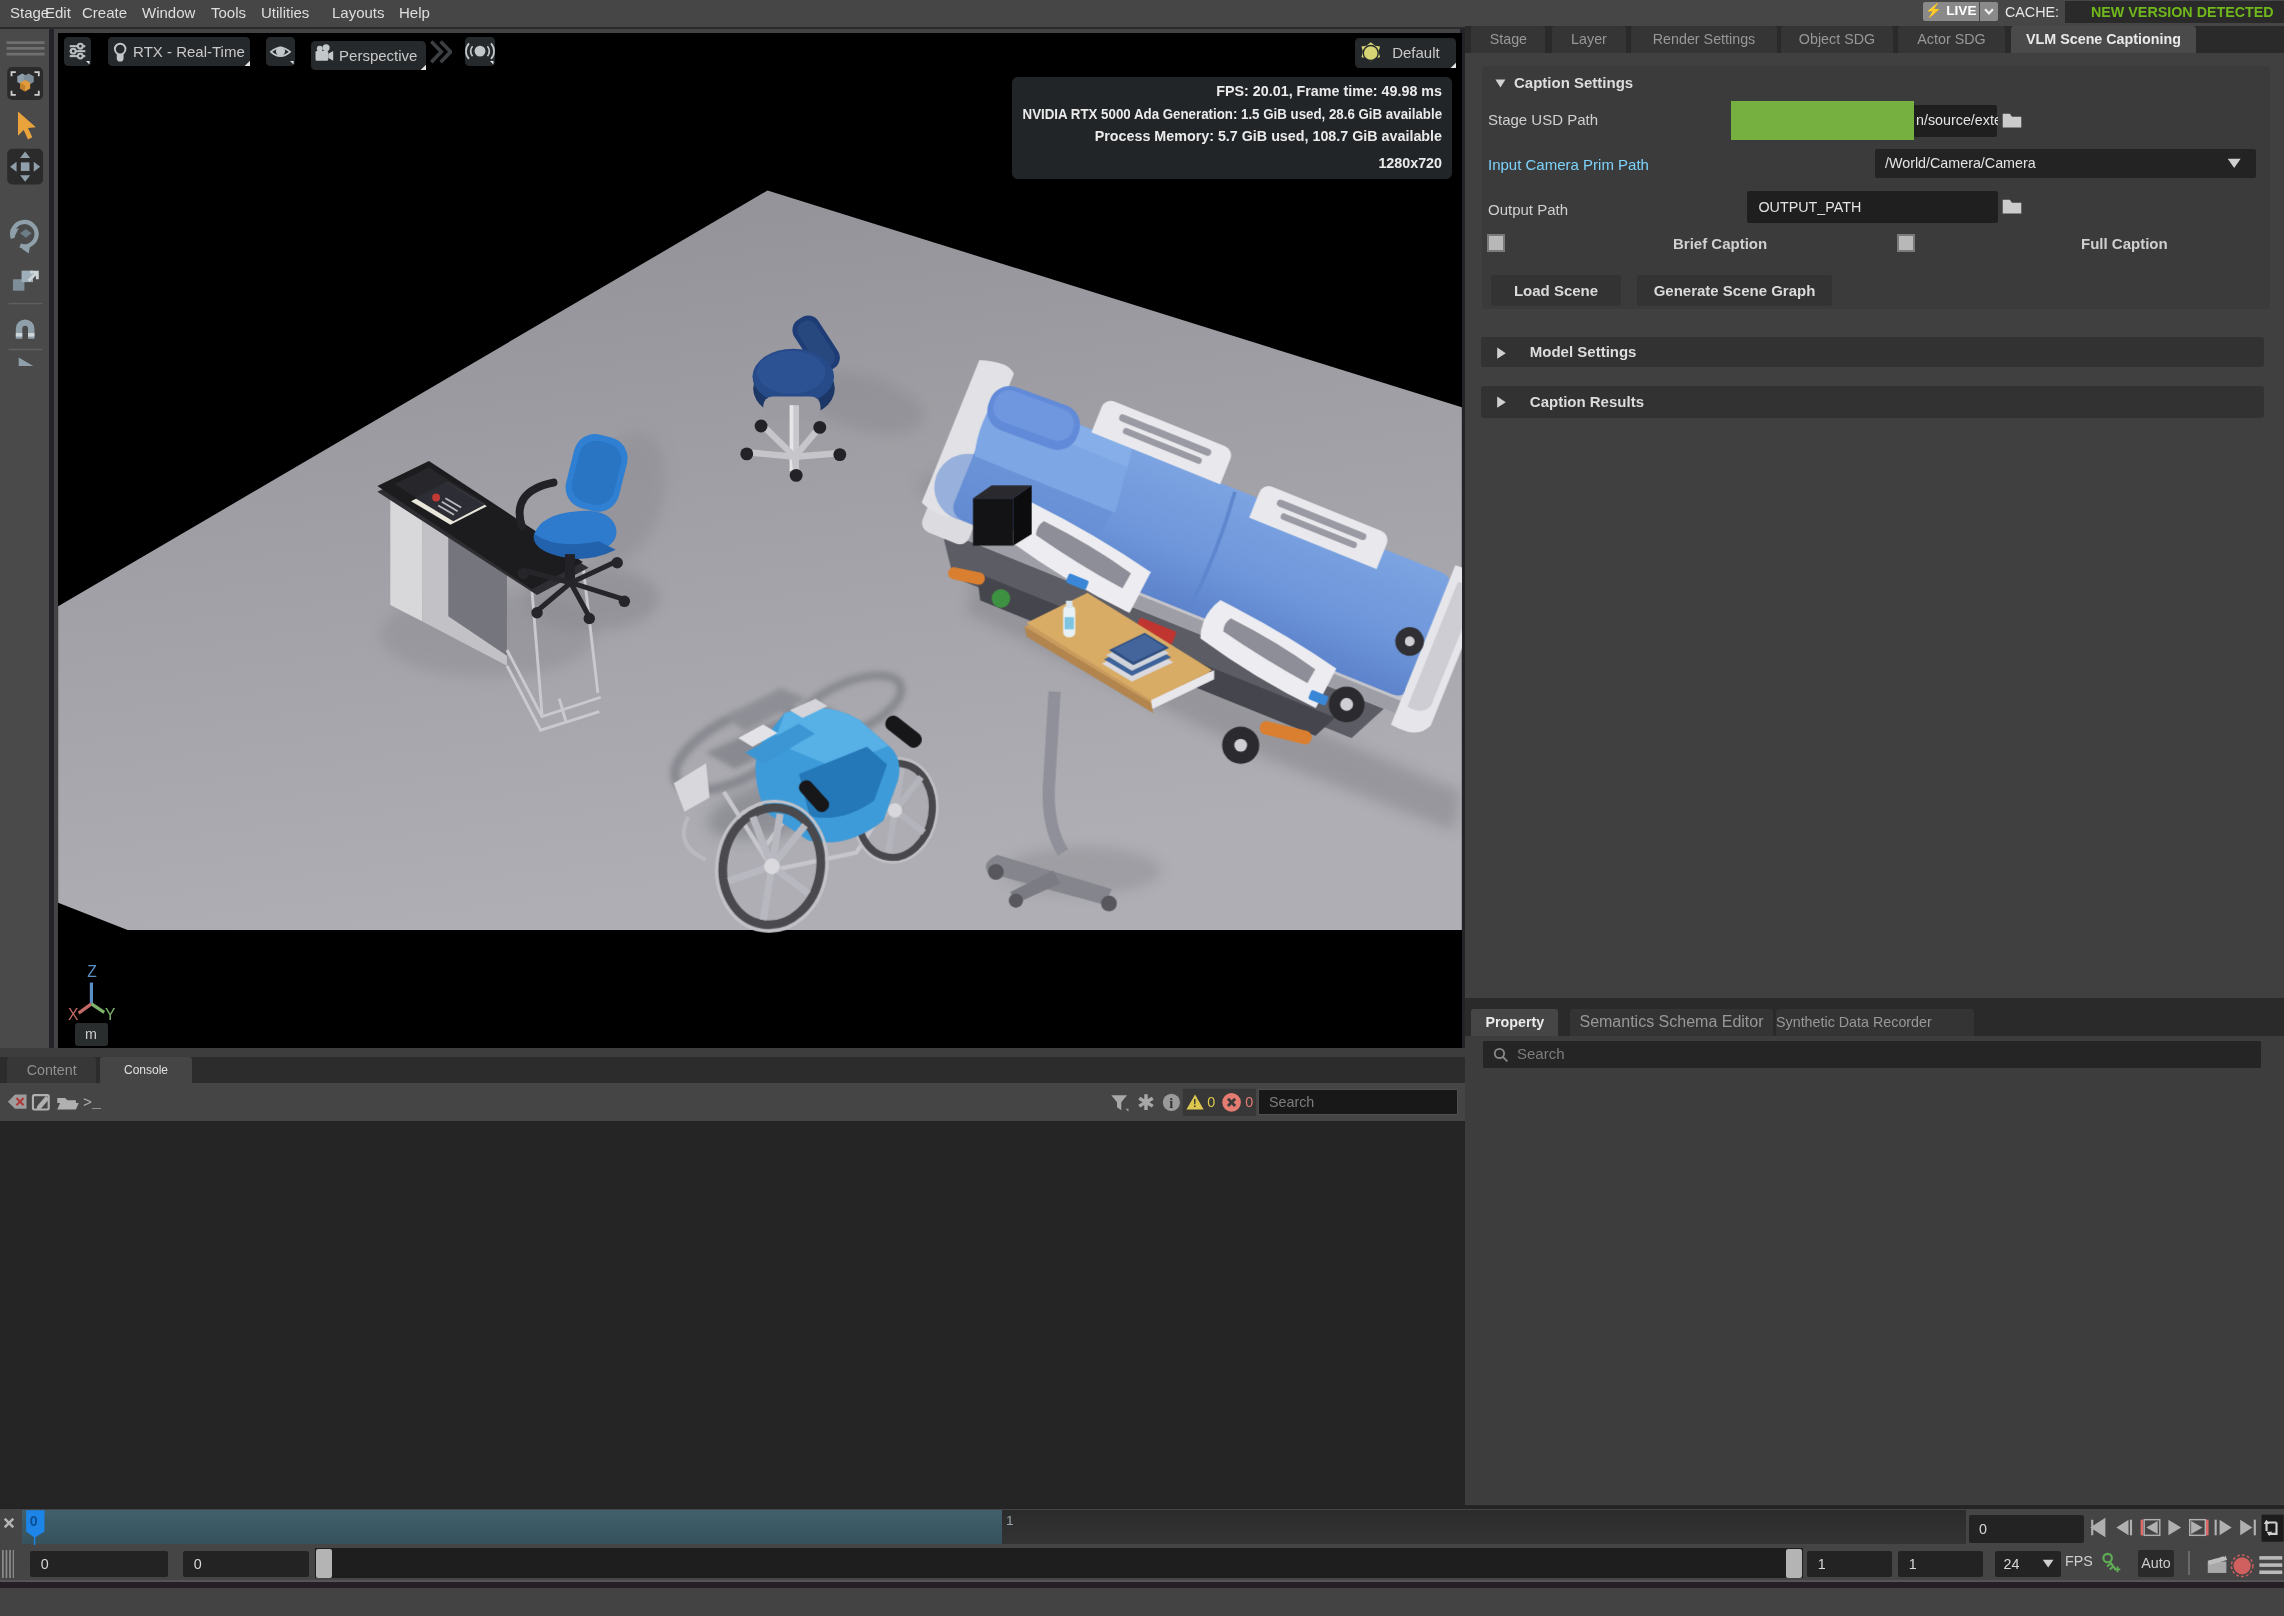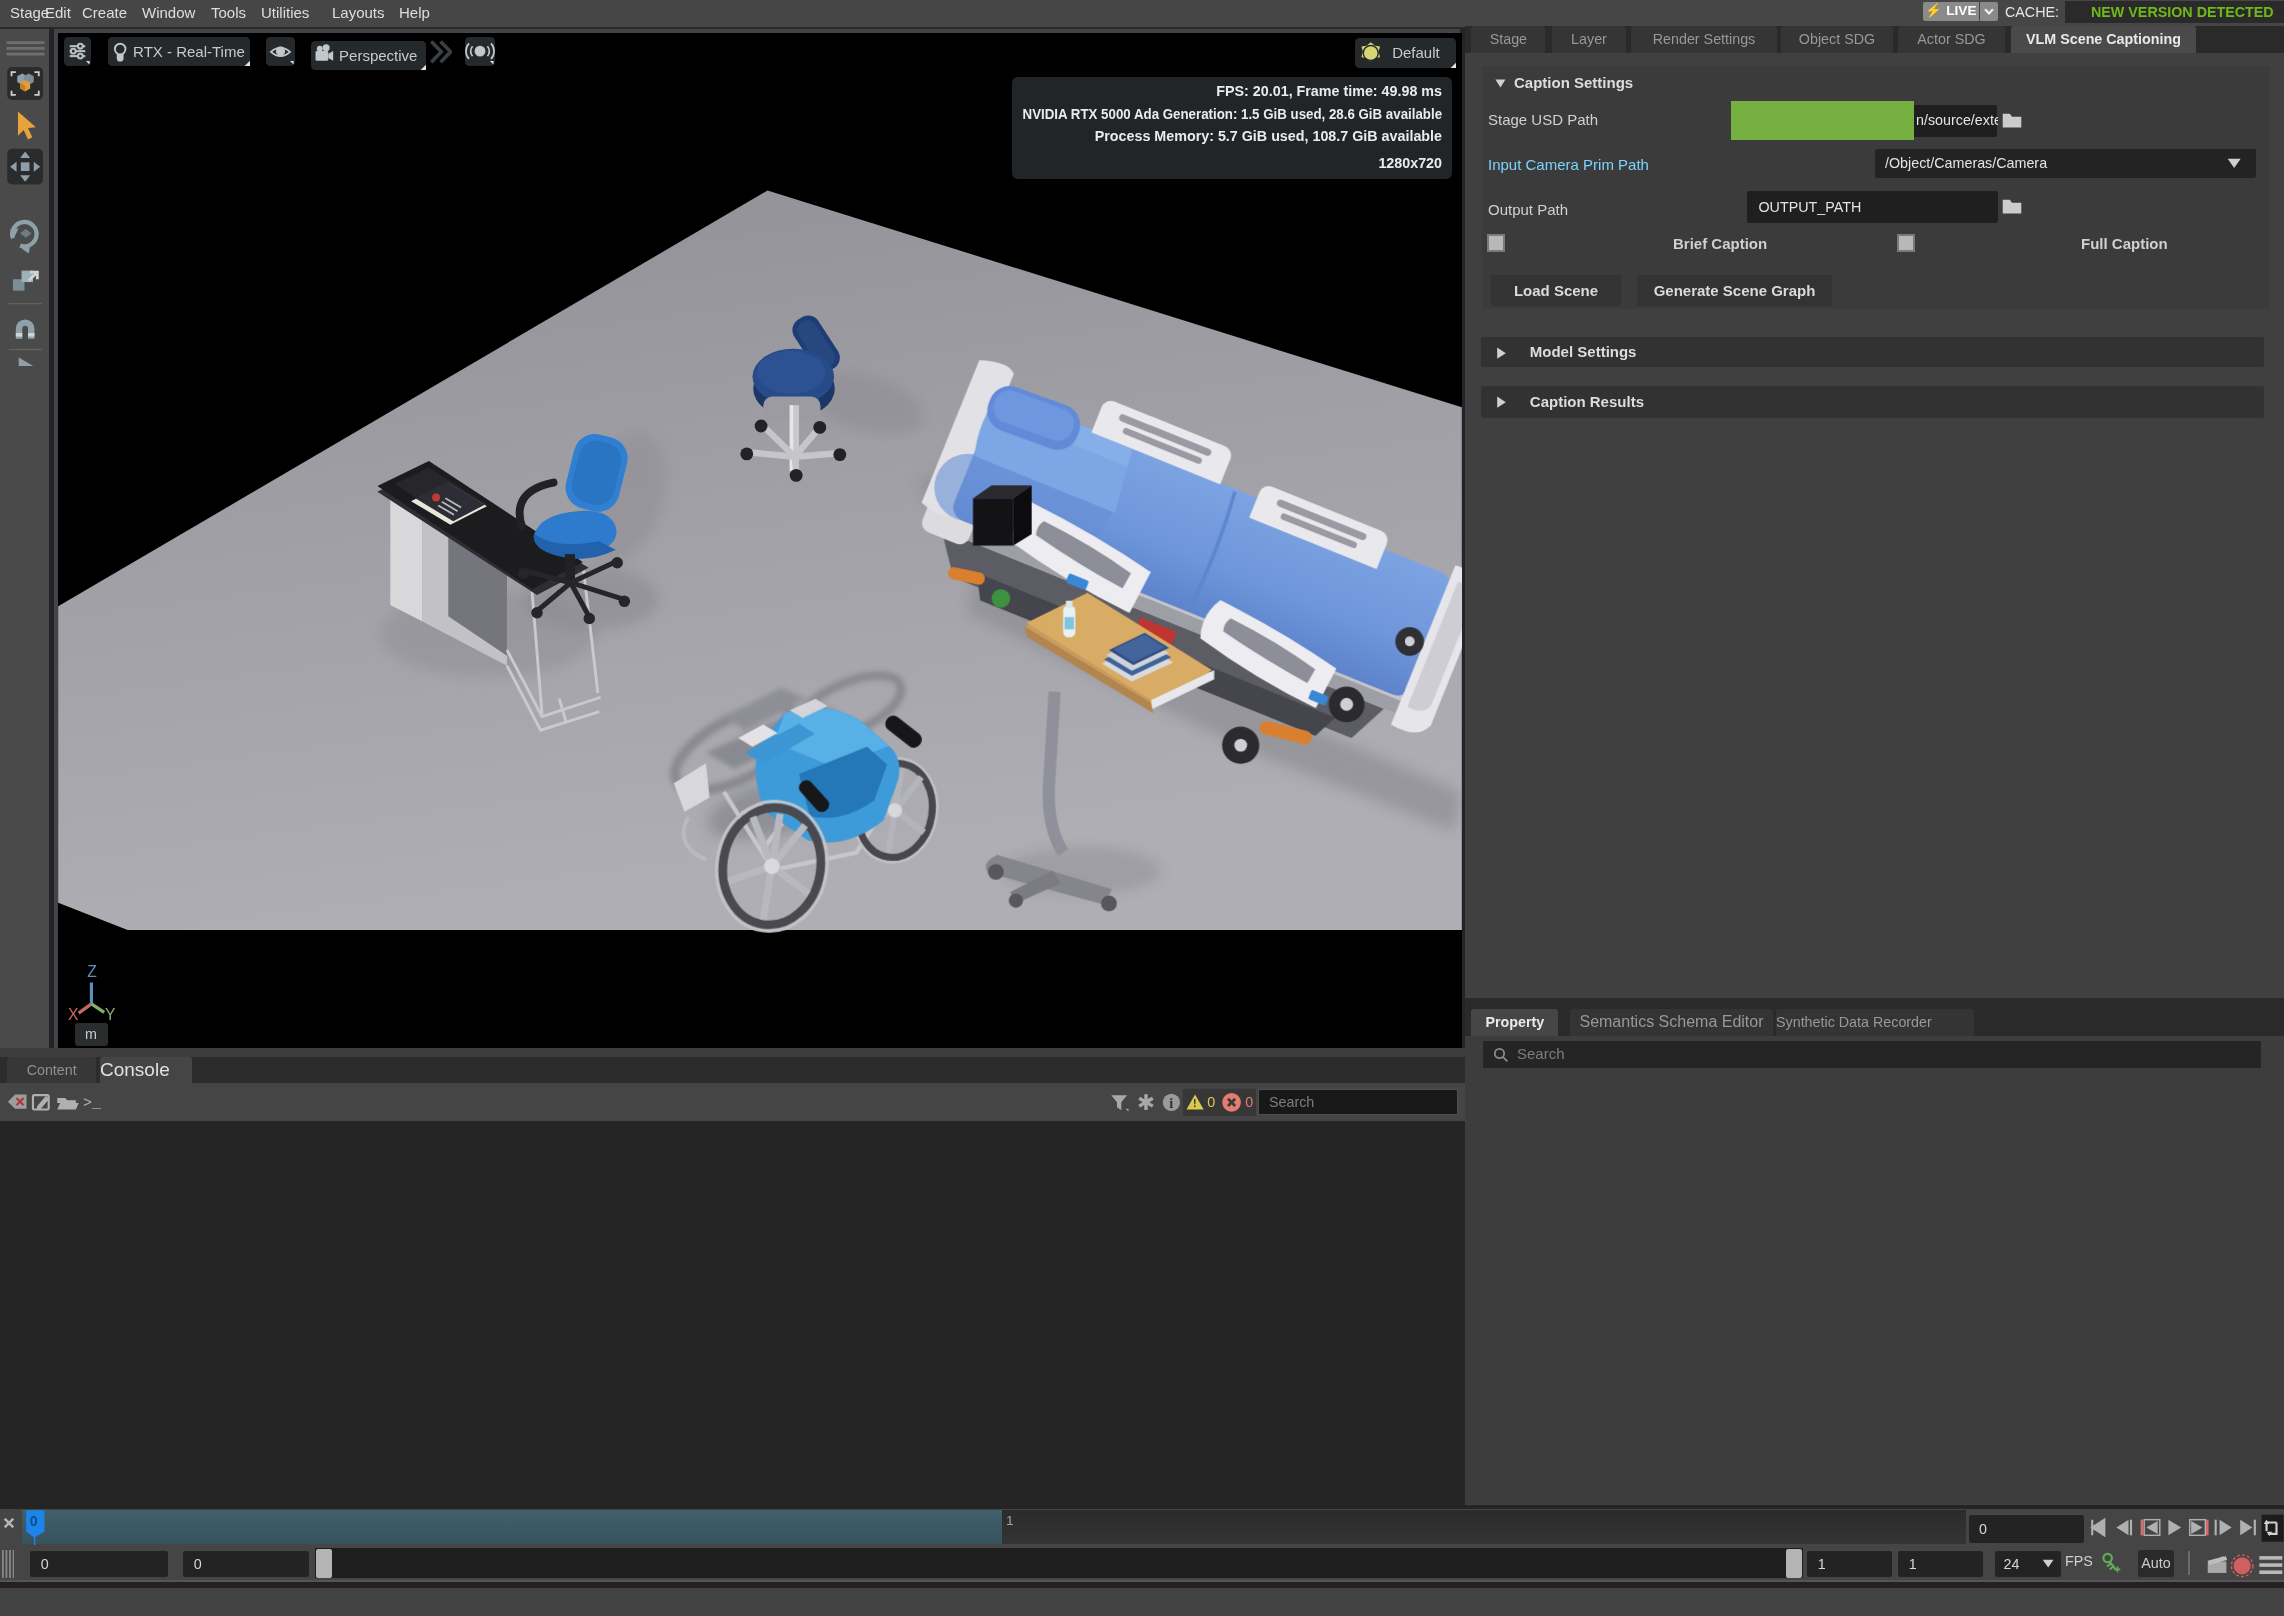--- a/index.html
+++ b/index.html
@@ -453,21 +453,21 @@
     <text x="41" y="18" fill="#5b8fc4" font-size="22" font-family="Liberation Sans">Z</text>
     <text x="14" y="79" fill="#c46a66" font-size="22" font-family="Liberation Sans">X</text>
     <text x="66" y="78" fill="#7fb36c" font-size="22" font-family="Liberation Sans">Y</text>
   </svg>
   <div class="abs" style="left:16.5px;top:990px;width:33px;height:23px;background:#2a2d2e;border-radius:2.9px;color:#cccccc;font-size:14.3px;line-height:23px;text-align:center;">m</div>
 </div>
 
 <div class="abs" style="left:0;top:1048px;width:1465px;height:461px;background:#3d3d3d;"></div>
 <div class="abs" style="left:0;top:1057px;width:1465px;height:26px;background:#2c2c2c;"></div>
 <div class="abs" style="left:7.2px;top:1057px;width:89px;height:26px;background:#373737;color:#909090;font-size:14.3px;line-height:26px;text-align:center;border-radius:2.9px 2.9px 0 0;">Content</div>
-<div class="abs" style="left:100px;top:1057px;width:92px;height:26px;background:#454545;color:#e0e0e0;font-size:19px;line-height:26px;border-radius:2.9px 2.9px 0 0;">Console</div>
+<div class="abs" style="left:100px;top:1057px;width:92px;height:26px;background:#454545;color:#e0e0e0;font-size:12px;line-height:26px;text-align:center;border-radius:2.9px 2.9px 0 0;">Console</div>
 <div class="abs" style="left:0;top:1083px;width:1465px;height:38px;background:#454545;" id="console-toolbar">
   <svg width="1465" height="38" viewBox="0 0 2046 53">
 
     <path d="M11 26 l10 -10 h16 v20 h-16 z" fill="#9d9d9d"></path>
     <g stroke="#b03a3a" stroke-width="3">
         <line x1="23" y1="21" x2="33" y2="31"></line>
         <line x1="33" y1="21" x2="23" y2="31"></line>
       </g>
 
     <g fill="none" stroke="#b0b0b0" stroke-width="3">
@@ -518,21 +518,21 @@
 
   <div class="abs" style="left:23px;top:82px;font-size:15px;color:#d0d0d0;">Stage USD Path</div>
   <div class="abs" style="left:266px;top:76px;width:266px;height:31.5px;background:#1f1f1f;border-radius:2.1px;"></div>
   <div class="abs" style="left:266px;top:72px;width:183px;height:39px;background:#76b041;"></div>
   <div class="abs" style="left:451px;top:76px;width:82px;height:31.5px;overflow:hidden;color:#e4e4e4;font-size:14.3px;line-height:31.5px;">n/source/exte</div>
   <svg class="abs" style="left:537px;top:82px;" width="20" height="18.6" viewBox="0 0 28 26">
       <path d="M1 4 h10 l3 4 h13 v15 h-26 z" fill="#cccccc"></path>
     </svg>
 
   <div class="abs" style="left:23px;top:127px;font-size:15px;color:#7dd3fc;">Input Camera Prim Path</div>
-  <div class="abs" style="left:410px;top:120px;width:381px;height:29px;background:#232323;border-radius:2.1px;color:#e4e4e4;font-size:14.3px;line-height:29px;"><span style="margin-left:10px;">/Object/Cameras/Camera</span>
+  <div class="abs" style="left:410px;top:120px;width:381px;height:29px;background:#232323;border-radius:2.1px;color:#e4e4e4;font-size:14.3px;line-height:29px;"><span style="margin-left:10px;">/World/Camera/Camera</span>
     <svg width="15.8" height="11.5" style="position:absolute;right:13px;top:9.3px;" viewBox="0 0 22 16">
         <path d="M1 1 h18 l-9 13 z" fill="#cfcfcf"></path>
       </svg>
   </div>
 
   <div class="abs" style="left:23px;top:172px;font-size:15px;color:#d0d0d0;">Output Path</div>
   <div class="abs" style="left:282px;top:162px;width:251px;height:32px;background:#1f1f1f;border-radius:2.1px;color:#e4e4e4;font-size:14.3px;line-height:32px;"><span style="margin-left:11.5px;">OUTPUT_PATH</span></div>
   <svg class="abs" style="left:537px;top:168px;" width="20" height="18.6" viewBox="0 0 28 26">
       <path d="M1 4 h10 l3 4 h13 v15 h-26 z" fill="#cccccc"></path>
     </svg>

